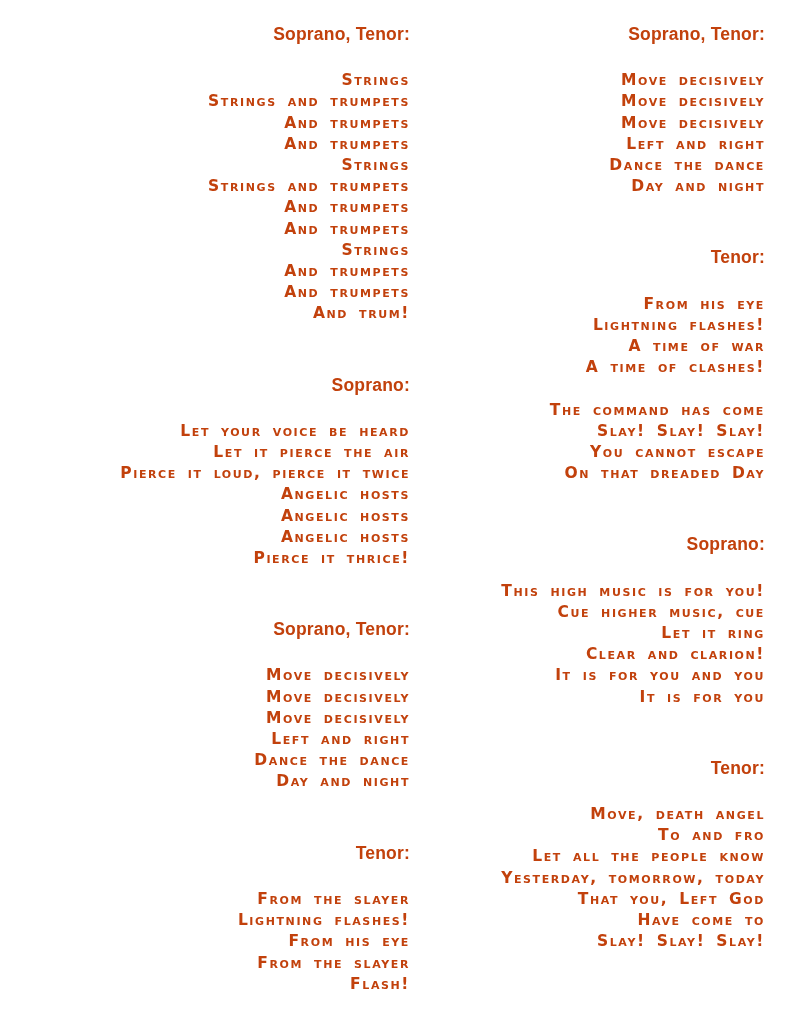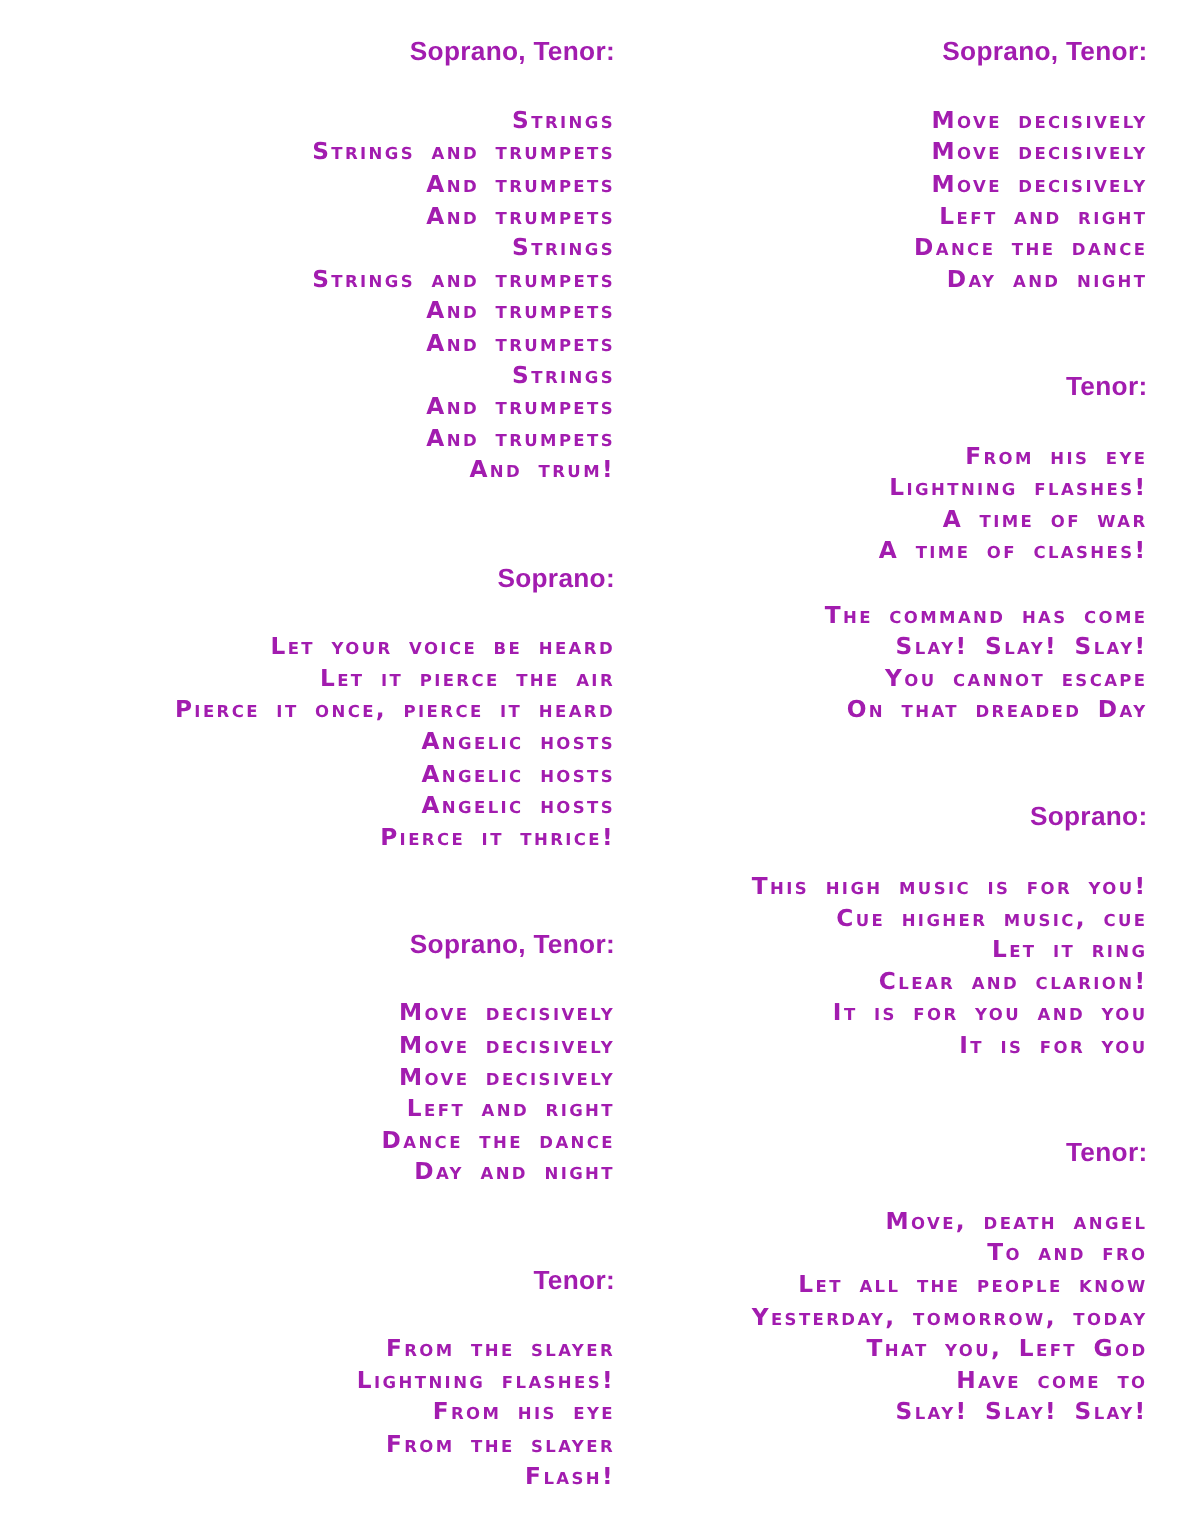--- a/index.html
+++ b/index.html
@@ -5,21 +5,21 @@
   html, body {
     margin: 0;
     padding: 0;
     background: #ffffff;
   }
   .page {
     position: relative;
     width: 796px;
     height: 1024px;
     background: #ffffff;
-    color: #a21caf;
+    color: #c2410c;
     font-family: "Liberation Sans", sans-serif;
     overflow: hidden;
   }
   .col {
     position: absolute;
     top: 0;
     box-sizing: border-box;
     text-align: right;
     padding-top: 24px;
   }
@@ -72,21 +72,21 @@
           <div class="lyric-line">And trumpets</div>
           <div class="lyric-line">And trumpets</div>
           <div class="lyric-line">And trum!</div>
         </div>
       </section>
       <section class="section">
         <h2 class="voice-header">Soprano:</h2>
         <div class="stanza">
           <div class="lyric-line">Let your voice be heard</div>
           <div class="lyric-line">Let it pierce the air</div>
-          <div class="lyric-line">Pierce it once, pierce it heard</div>
+          <div class="lyric-line">Pierce it loud, pierce it twice</div>
           <div class="lyric-line">Angelic hosts</div>
           <div class="lyric-line">Angelic hosts</div>
           <div class="lyric-line">Angelic hosts</div>
           <div class="lyric-line">Pierce it thrice!</div>
         </div>
       </section>
       <section class="section">
         <h2 class="voice-header">Soprano, Tenor:</h2>
         <div class="stanza">
           <div class="lyric-line">Move decisively</div>

